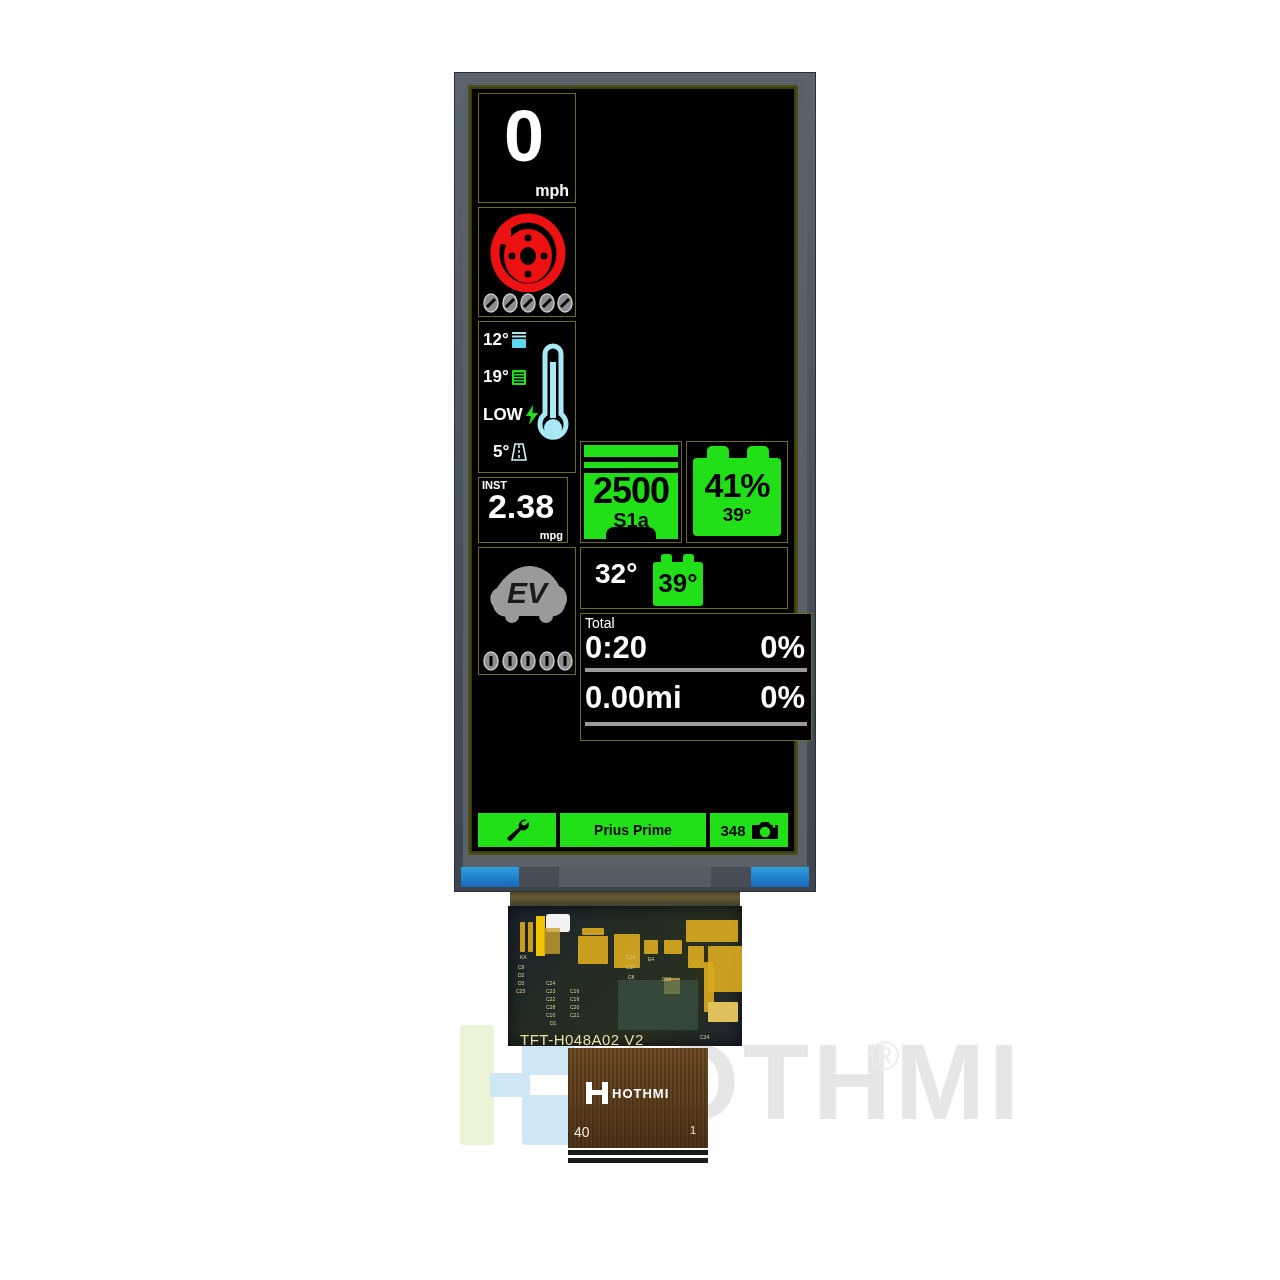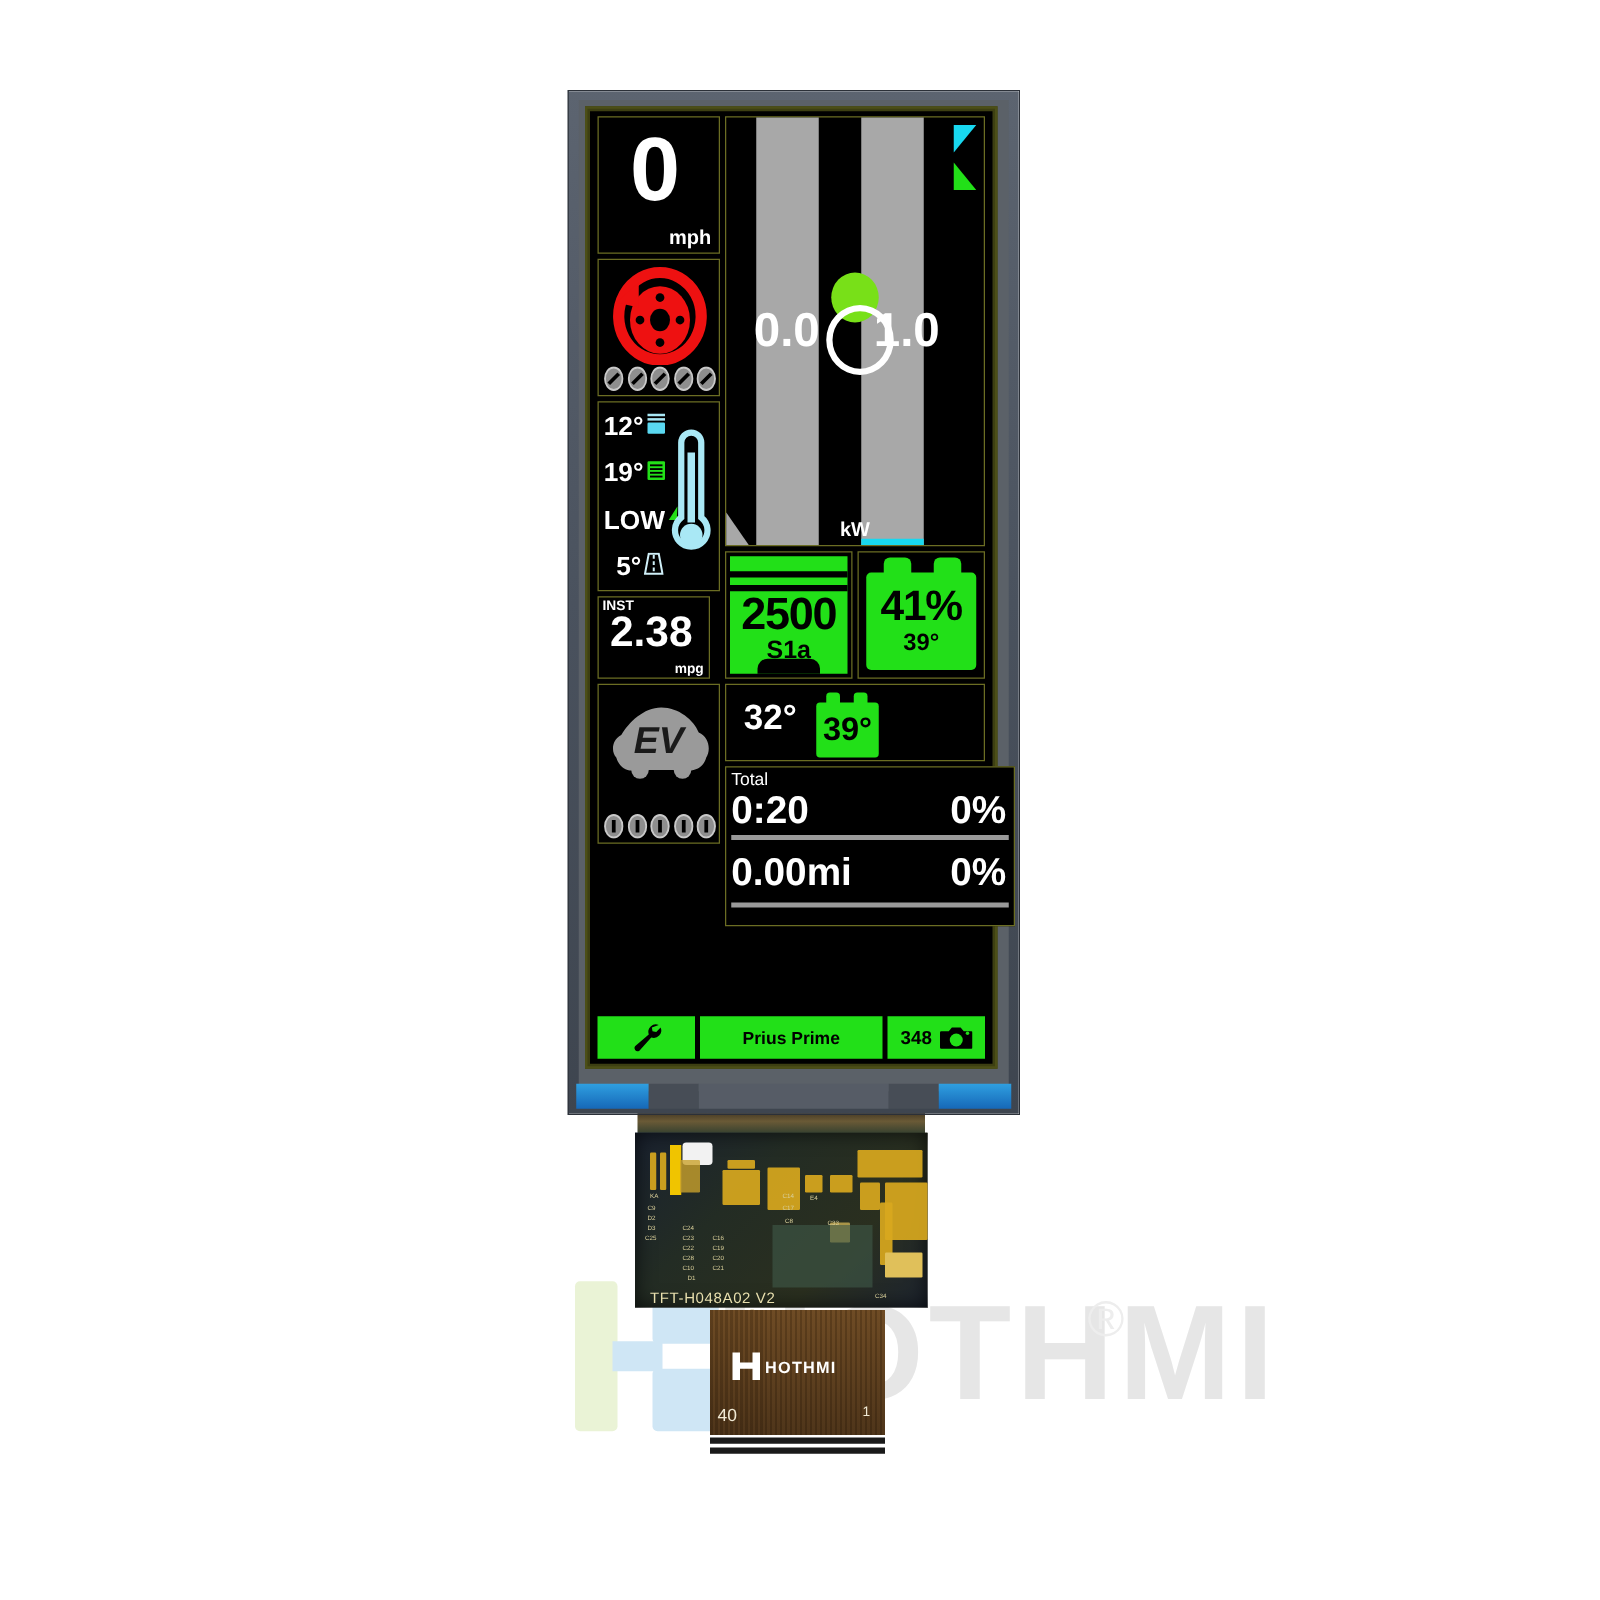--- a/index.html
+++ b/index.html
@@ -24,21 +24,21 @@
   #flex-top{position:absolute;left:20px;top:0;width:230px;height:30px;
             background:linear-gradient(180deg,#3a2f1e 0%,#6a5a36 30%,#2a3b2e 70%,#1d2a22 100%);}
   #pcb-body{position:absolute;left:18px;top:18px;width:234px;height:140px;
             background:linear-gradient(135deg,#1a2230 0%,#232c24 35%,#2a2f1f 70%,#1d2430 100%);
             box-shadow:inset 0 0 16px rgba(0,0,0,.7);}
   #pcb-body .gold{position:absolute;background:#d8a81e;border-radius:1px;opacity:.92;}
   #pcb-body .pad{position:absolute;background:#c9a12c;border-radius:1px;}
   #pcb-body .trace{position:absolute;background:#3f5a4a;opacity:.6;}
   #pcb-body .cap{position:absolute;background:#e0c05a;border-radius:1px;}
   .silk{position:absolute;color:#d9cf9a;font-size:5px;font-family:"Liberation Sans",sans-serif;}
-  #pcb-label{position:absolute;left:30px;top:143px;font-size:12px;color:#e8dfae;
+  #pcb-label{position:absolute;left:30px;top:143px;font-size:15px;color:#e8dfae;
              font-family:"Liberation Sans",sans-serif;letter-spacing:.5px;text-align:center;}
   #pcb-label-z{position:absolute;left:110px;top:158px;font-size:7px;color:#d6cda0;}
   #fpc{position:absolute;left:78px;top:160px;width:140px;height:100px;
        background:repeating-linear-gradient(90deg,#6d4a22 0px,#6d4a22 2px,#8a6030 2px,#8a6030 4px);}
   #fpc-inner{position:absolute;left:0;top:0;width:100%;height:100%;
        background:linear-gradient(180deg,rgba(60,38,16,.35),rgba(30,18,8,.55));}
   #fpc-brand{position:absolute;left:18px;top:34px;display:flex;align-items:center;gap:4px;}
   #fpc-logo{width:22px;height:22px;position:relative;}
   #fpc-logo .lb{position:absolute;background:#fff;}
   #fpc-logo .l1{left:0;top:0;width:6px;height:22px;}
@@ -71,22 +71,22 @@
   #speed-unit{position:absolute;right:6px;bottom:2px;font-size:16px;color:#fff;font-weight:bold;}
 
   
   #cell-brake{left:6px;top:118px;width:98px;height:110px;border:1px solid #6b6d23;}
   #brake-icon{position:absolute;left:8px;top:4px;width:82px;height:80px;}
   .wheel-row{position:absolute;left:4px;bottom:3px;width:90px;height:20px;display:flex;justify-content:space-between;}
   .wheel-dot{width:16px;height:20px;}
 
   
   #cell-temp{left:6px;top:232px;width:98px;height:152px;border:1px solid #6b6d23;}
-  .trow{position:absolute;left:4px;display:flex;align-items:flex-start;gap:2px;color:#fff;
-        font-size:21px;font-weight:bold;font-family:"Liberation Sans",sans-serif;}
+  .trow{position:absolute;left:4px;display:flex;align-items:center;gap:2px;color:#fff;
+        font-size:17px;font-weight:bold;font-family:"Liberation Sans",sans-serif;}
   #thermo{position:absolute;right:4px;top:18px;width:36px;height:118px;}
 
   
   #cell-inst{left:6px;top:388px;width:90px;height:66px;border:1px solid #6b6d23;}
   #inst-lbl{position:absolute;left:3px;top:1px;font-size:11px;color:#fff;font-weight:bold;}
   #inst-val{position:absolute;left:0;right:4px;top:11px;text-align:center;font-size:34px;line-height:34px;
             color:#fff;font-weight:bold;}
   #inst-unit{position:absolute;right:4px;bottom:1px;font-size:11px;color:#fff;font-weight:bold;}
 
   
@@ -365,35 +365,20 @@
               <ellipse cx="8" cy="10" rx="7" ry="9" fill="#8e8e8e" stroke="#c9c9c9" stroke-width="1.5"></ellipse>
               <rect x="6.5" y="5" width="3" height="10" fill="#000"></rect>
             </svg>
           <svg class="wheel-dot" viewBox="0 0 16 20">
               <ellipse cx="8" cy="10" rx="7" ry="9" fill="#8e8e8e" stroke="#c9c9c9" stroke-width="1.5"></ellipse>
               <rect x="6.5" y="5" width="3" height="10" fill="#000"></rect>
             </svg>
         </div>
       </div>
 
-      <div class="cell" id="cell-power">
-        <div class="pbar" id="pb1"></div>
-        <div class="pbar" id="pb2"></div>
-        <div id="ptri"></div>
-        <div id="pcyanbar"></div>
-        <div id="pnum0">0.0</div>
-        <div id="pdot"></div>
-        <div id="pcircle"></div>
-        <div id="pnum1">1.0</div>
-        <div id="pkw">kW</div>
-        <svg id="arrow-box" viewBox="0 0 22 56">
-          <path d="M2 2 L20 2 L2 24 Z" fill="#18d8f0"></path>
-          <path d="M2 54 L2 32 L20 54 Z" fill="#22e018"></path>
-        </svg>
-      </div>
 
       <div class="cell" id="cell-eng">
         <div id="eng-shape">
           <div id="eng-stripe1"></div>
           <div id="eng-stripe2"></div>
           <div id="eng-val">2500</div>
           <div id="eng-sub">S1a</div>
           <div id="eng-notch"></div>
         </div>
       </div>

